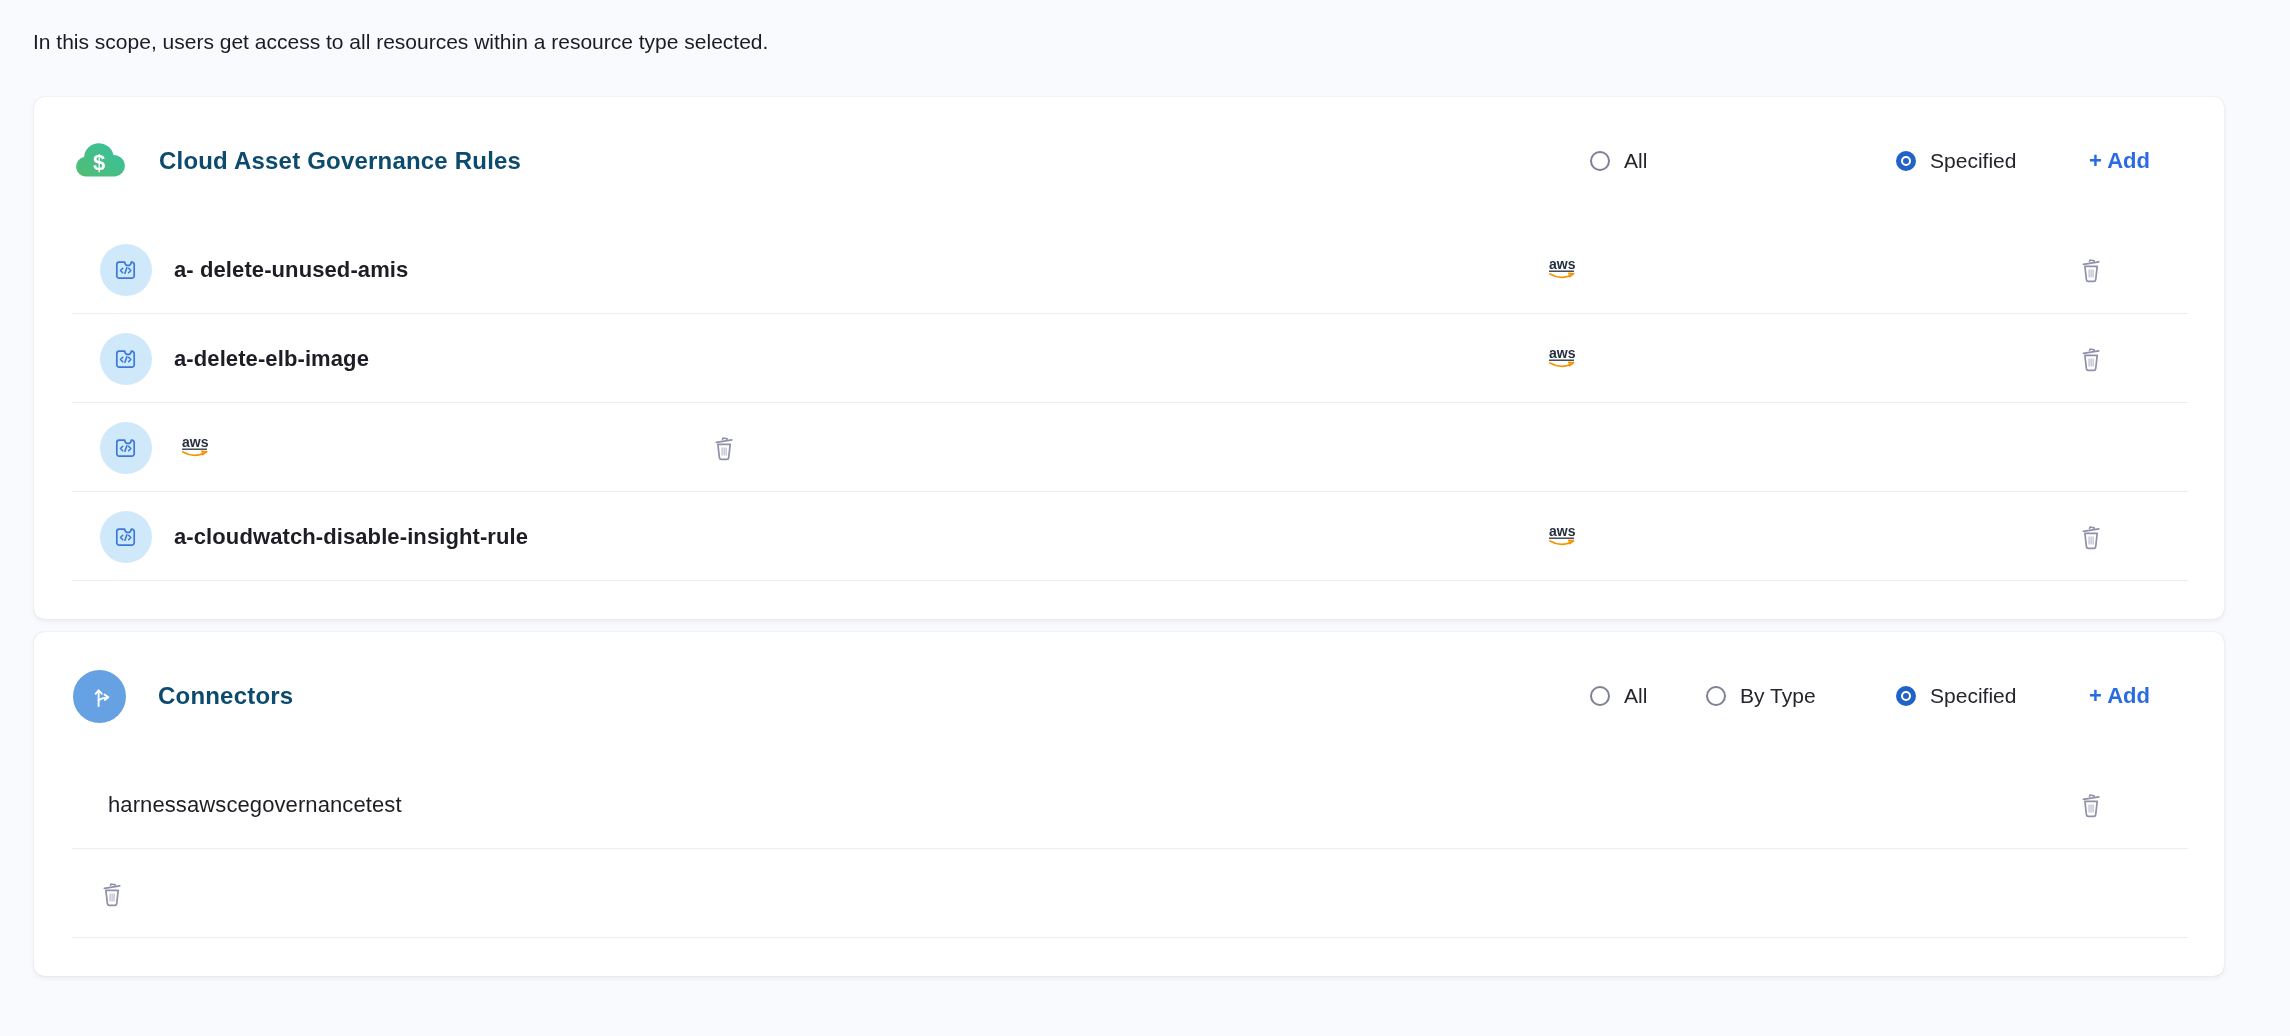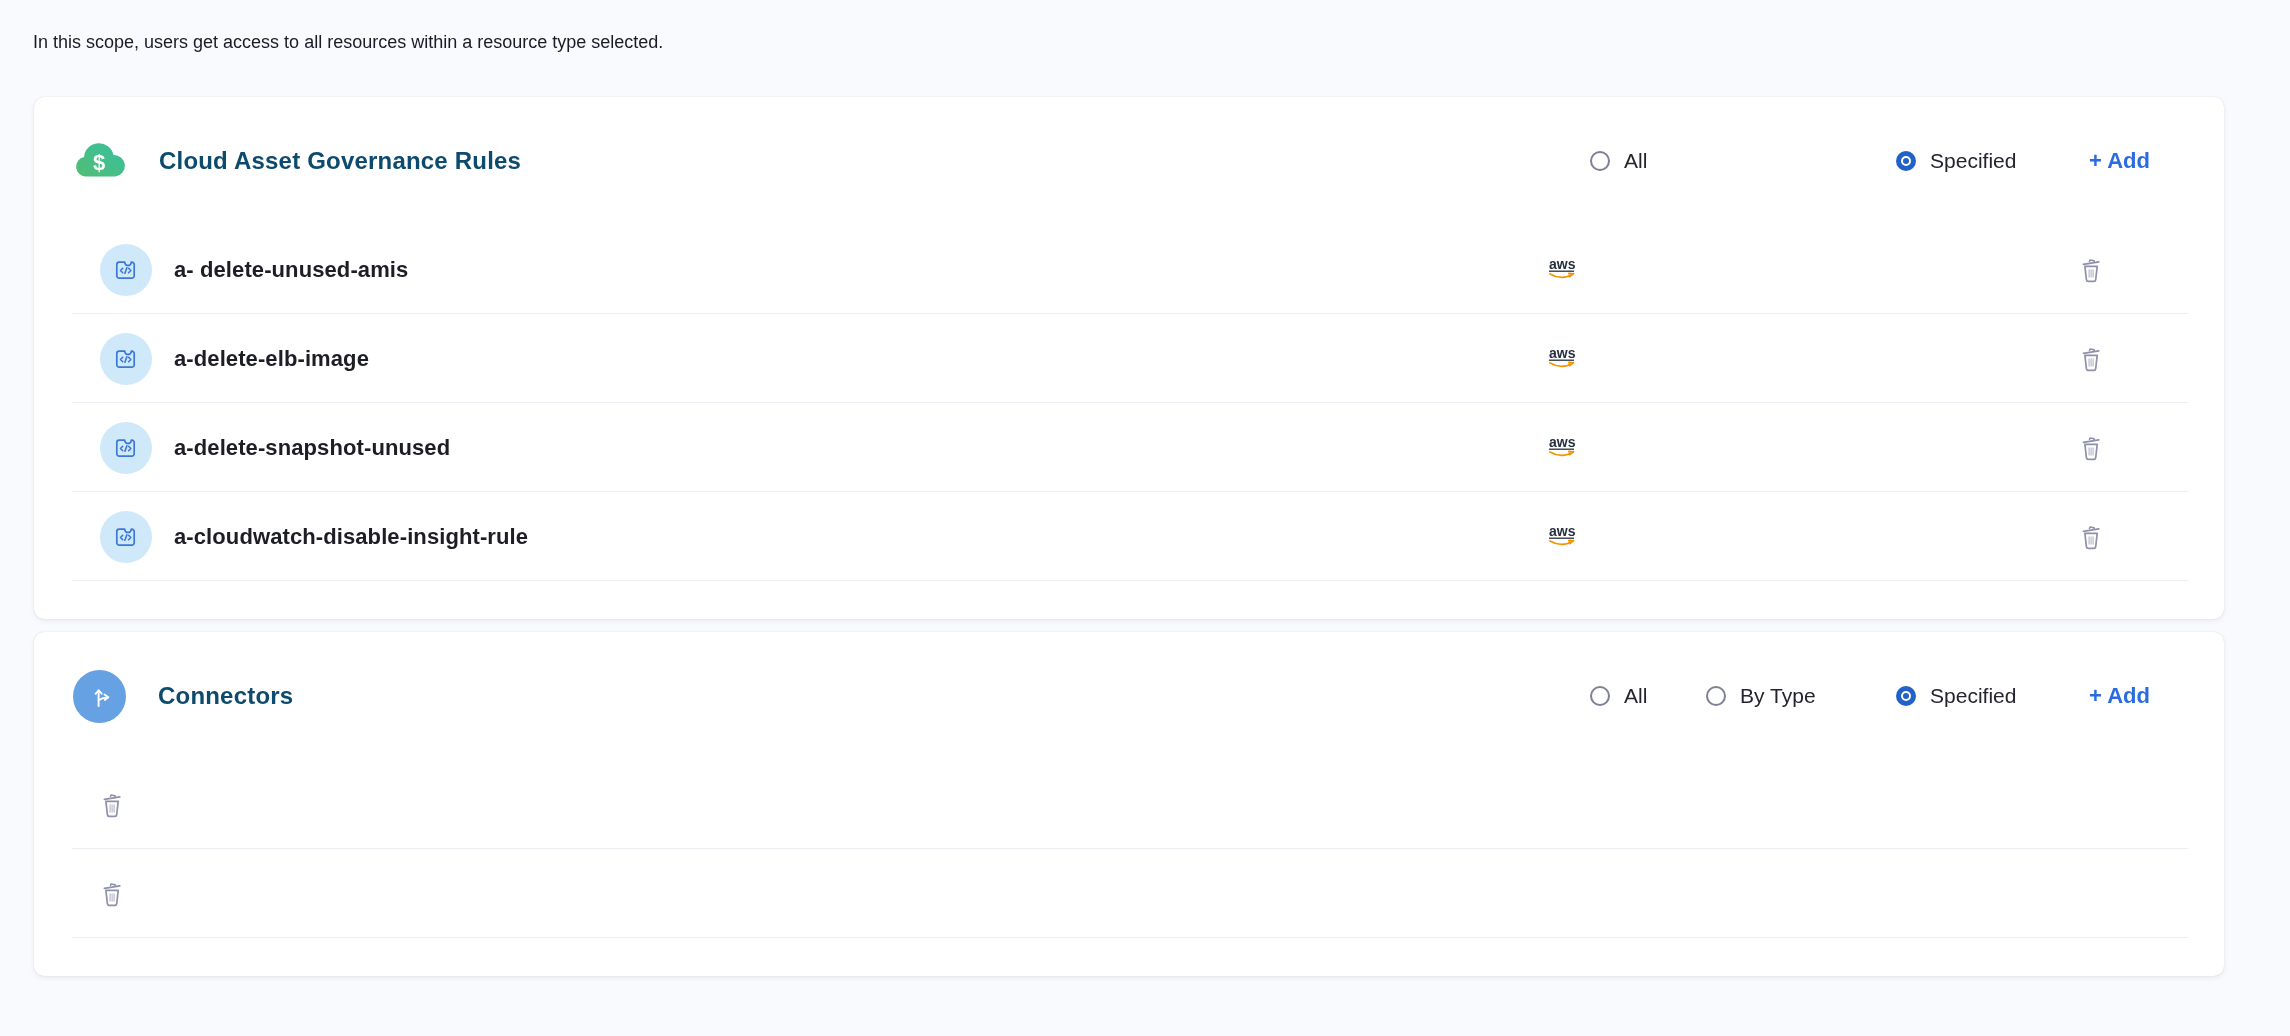--- a/index.html
+++ b/index.html
@@ -6,21 +6,21 @@
   html,body { margin:0; padding:0; }
   body {
     width: 2290px; height: 1036px;
     background: #f9fafd;
     font-family: "Liberation Sans", sans-serif;
     color: #1c1c28;
     overflow: hidden;
   }
   .intro {
     padding: 30px 0 0 33px;
-    font-size: 18px;
+    font-size: 21px;
     line-height: 24px;
     color: #1b1b26;
   }
   .card {
     width: 2190px;
     margin-left: 34px;
     background: #ffffff;
     border-radius: 10px;
     box-shadow: 0 2px 5px rgba(35,45,75,0.08), 0 0 1px rgba(35,45,75,0.18);
     padding-bottom: 38px;
@@ -191,21 +191,20 @@
         </svg>
     </button>
   </div>
 
   <div class="row rule-row">
     <span class="rule-badge">
       <svg width="26" height="26" viewBox="0 0 26 26">
           <use href="#ruleIcon"></use>
         </svg>
     </span>
-    <span class="row-name">a-delete-snapshot-unused</span>
     <span class="aws-col">
       <svg width="40" height="27" viewBox="0 0 40 27">
         <text x="8" y="13" font-size="14" font-weight="bold" fill="#252f3e" font-family="Liberation Sans, sans-serif">aws</text>
         <path d="M8 15.2 H33" stroke="#252f3e" stroke-width="1.3" fill="none"></path>
         <path d="M9 18 Q 21 25 32.5 17.8 M32.5 17.8 l-4.6 -0.3 M32.5 17.8 l-3.8 2.8" stroke="#f59300" stroke-width="1.8" fill="none" stroke-linecap="round"></path>
       </svg>
     </span>
     <button class="trash-btn">
       <svg width="24" height="28" viewBox="0 0 24 28">
           <use href="#trashIcon"></use>
@@ -257,20 +256,21 @@
       </div>
       <div class="opt-slot slot-specified">
         <span class="radio selected" role="radio" aria-checked="true"></span>
         <span class="opt-label">Specified</span>
       </div>
       <a class="add-btn">+ Add</a>
     </div>
   </div>
 
   <div class="row connector-row">
+    <span class="row-name">harnessawscegovernancetest</span>
     <button class="trash-btn">
       <svg width="24" height="28" viewBox="0 0 24 28">
           <use href="#trashIcon"></use>
         </svg>
     </button>
   </div>
 
   <div class="row connector-row">
     <button class="trash-btn">
       <svg width="24" height="28" viewBox="0 0 24 28">

